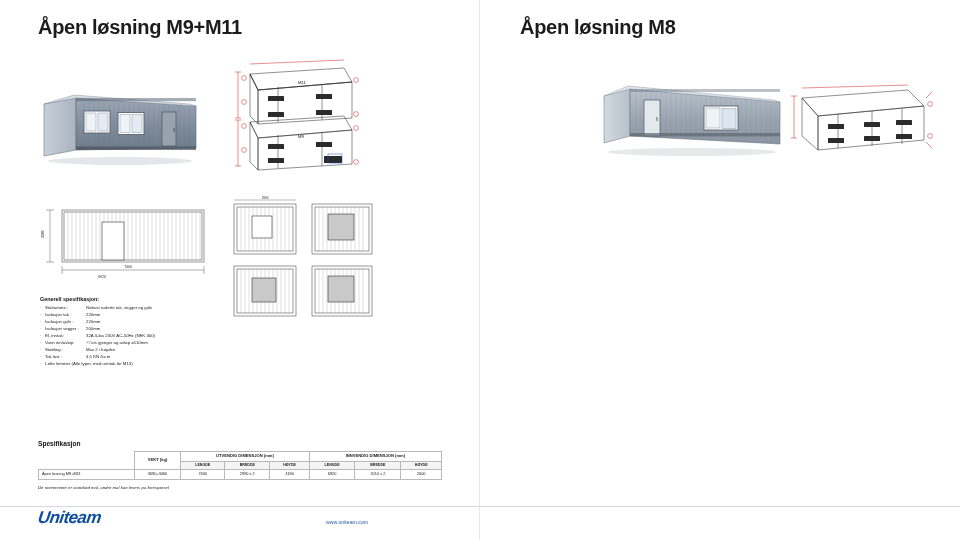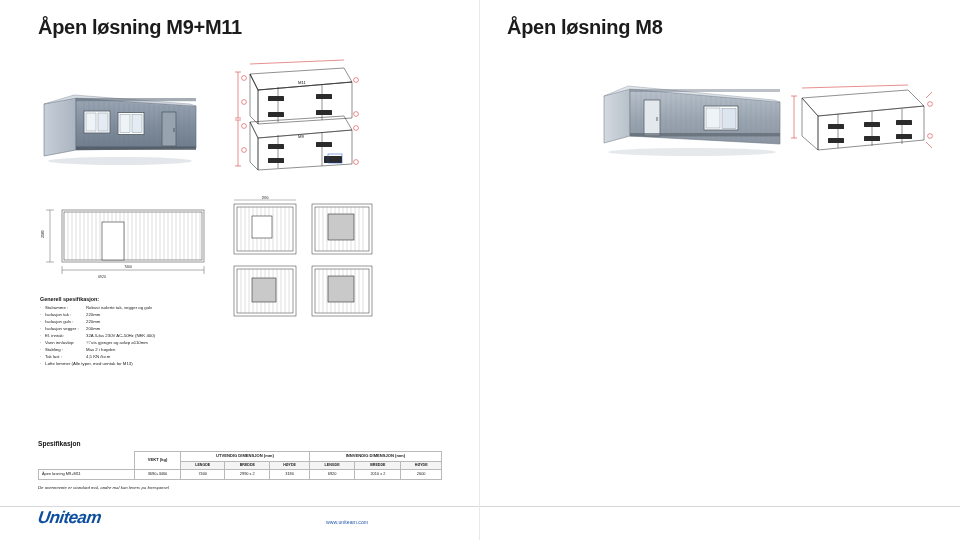--- a/index.html
+++ b/index.html
@@ -19,21 +19,21 @@
   .slide.left { border-right: 1px solid #e8e8e8; }
 
   .slide-title {
     position: absolute;
     left: 38px; top: 16px;
     font-size: 20px;
     font-weight: bold;
     color: #1c1c1c;
     letter-spacing: -0.3px;
   }
-  .slide.right .slide-title { left: 27px; }
+  .slide.right .slide-title { left: 40px; }
 
   
   .photo {
     position: absolute;
     border: 0;
   }
   .photo-left { left: 40px; top: 78px; width: 160px; height: 92px; }
   .photo-right { left: 600px; top: 78px; width: 178px; height: 78px; }
 
   

